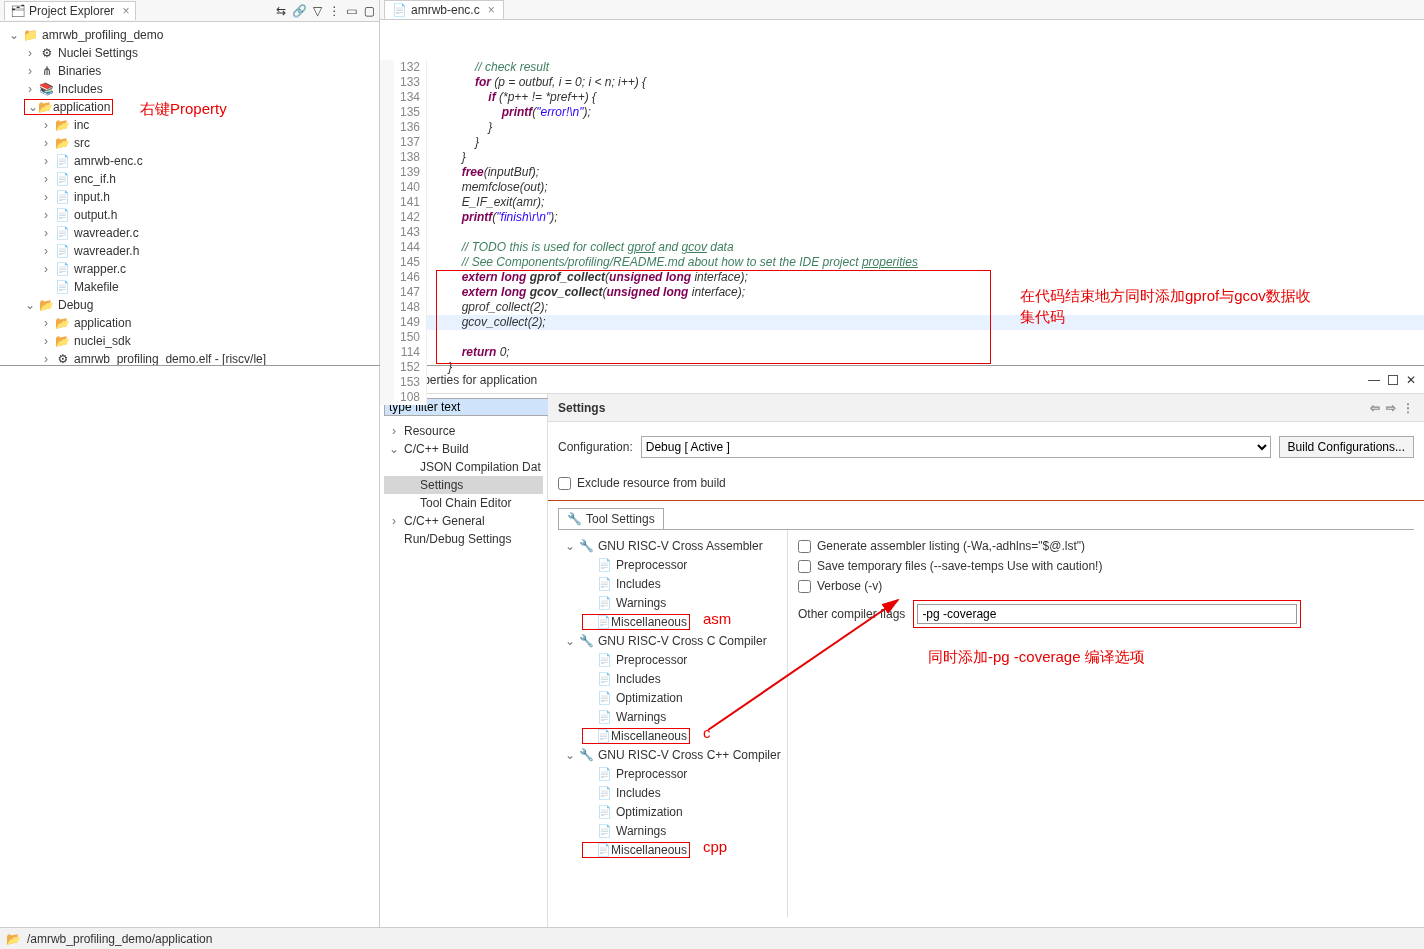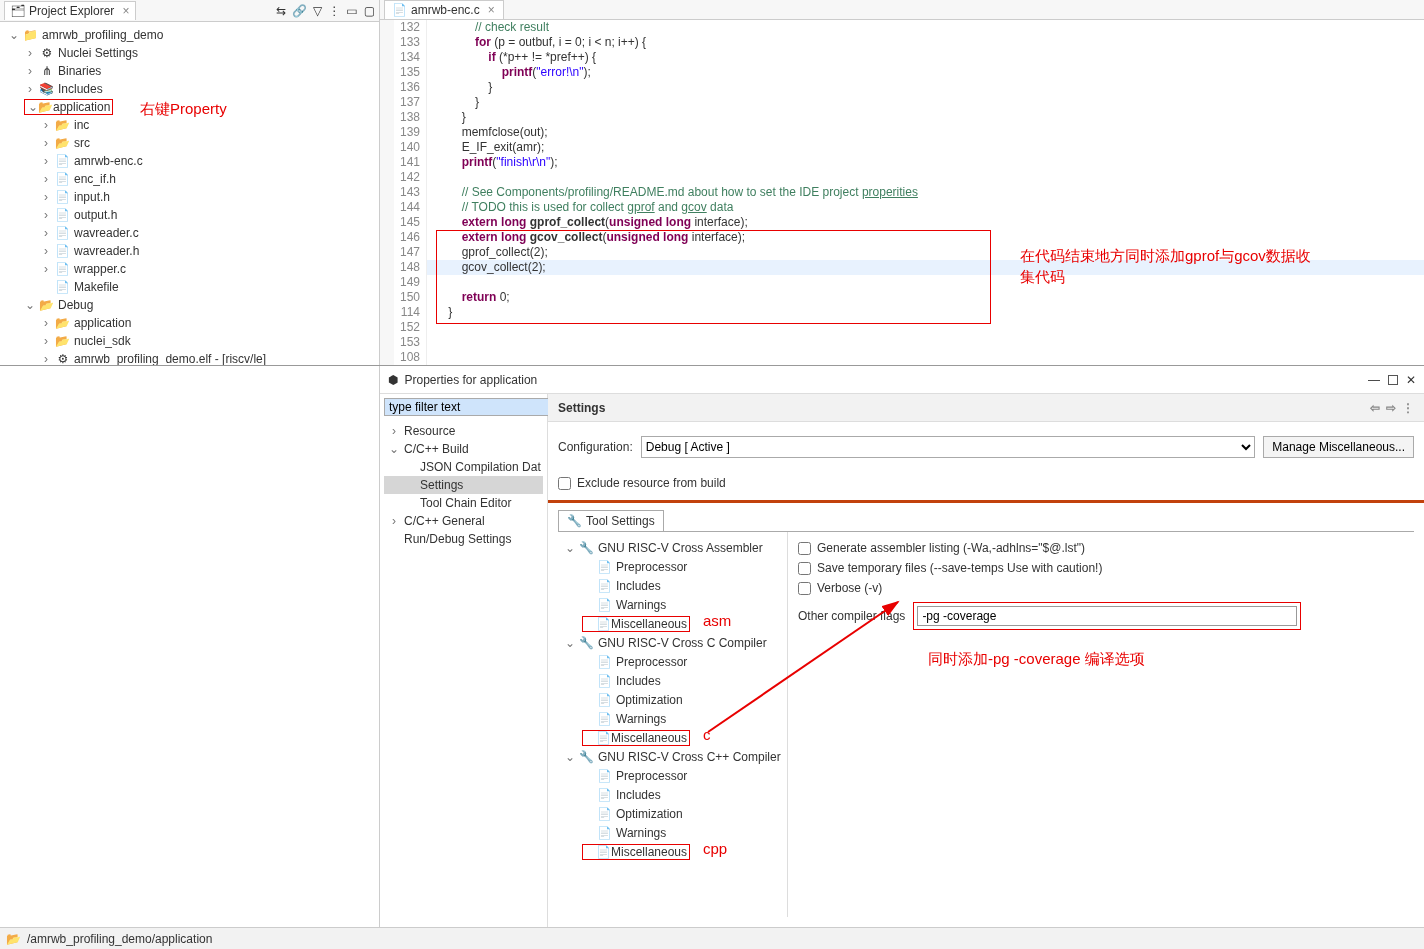--- a/index.html
+++ b/index.html
@@ -9,26 +9,26 @@
   .exp-tabbar { height: 22px; display: flex; align-items: center; border-bottom: 1px solid #ccc; background: #f7f7f7; padding: 0 4px; }
   .exp-tab { display: flex; align-items: center; gap: 4px; padding: 2px 6px; background: #fff; border: 1px solid #ccc; border-bottom: none; }
   .exp-tools { margin-left: auto; display: flex; gap: 6px; }
   .tree { flex: 1; overflow: auto; padding: 4px 4px 4px 8px; }
   .trow { display: flex; align-items: center; height: 18px; gap: 4px; white-space: nowrap; }
   .tw { width: 12px; text-align: center; color: #777; cursor: pointer; }
   .ico { width: 14px; display: inline-flex; justify-content: center; }
   .editor { flex: 1; display: flex; flex-direction: column; }
   .ed-tabbar { height: 22px; display: flex; align-items: center; border-bottom: 1px solid #ccc; background: #f7f7f7; padding-left: 4px; }
   .ed-tab { display: flex; align-items: center; gap: 4px; padding: 2px 8px; background: #fff; border: 1px solid #ccc; border-bottom: none; }
-  .codearea { display: flex; flex: 1; position: relative; font-family: Consolas, monospace; }
+  .codearea { display: flex; flex: 1; position: relative; font-family: Consolas, monospace; margin-top: 40px; }
   .gutter { background: #fff; border-right: 1px solid #eee; }
   .gline { height: 15px; display: flex; }
   .fold { width: 14px; text-align: center; color: #888; background: #f7f7f7; }
   .lnum { width: 32px; text-align: right; padding-right: 6px; color: #888; }
-  .code { flex: 1; }
+  .code { flex: 1; font-style: italic; }
   .cline { height: 15px; padding-left: 8px; white-space: pre; }
   .kw { color: #7f0055; font-weight: bold; }
   .str { color: #2a00ff; }
   .cmt { color: #3f7f5f; }
   .bottom { display: flex; height: calc(949px - 365px - 22px); border-top: 1px solid #999; }
   .bottom-left { width: 380px; border-right: 1px solid #ccc; }
   .prop-window { flex: 1; display: flex; flex-direction: column; background: #f7f7f7; }
   .prop-title { height: 28px; display: flex; align-items: center; padding: 0 8px; background: #fff; border-bottom: 1px solid #ddd; gap: 6px; }
   .prop-title-right { margin-left: auto; display: flex; gap: 8px; align-items: center; }
   .prop-body { flex: 1; display: flex; }
@@ -37,21 +37,21 @@
   .filterbox input { flex: 1; border: 1px solid #aaa; padding: 1px 4px; background: #cfe4fb; }
   .filterbox .clr { width: 16px; text-align: center; color: #666; cursor: pointer; }
   .navrow { display: flex; align-items: center; height: 18px; gap: 4px; padding-left: 4px; }
   .navrow.sel { background: #d6d6d6; }
   .prop-main { flex: 1; display: flex; flex-direction: column; background: #fff; }
   .prop-head { height: 28px; display: flex; align-items: center; padding: 0 10px; font-weight: bold; background: #f2f2f2; border-bottom: 1px solid #ddd; }
   .prop-head-tools { margin-left: auto; display: flex; gap: 6px; color: #888; }
   .conf-row { display: flex; align-items: center; gap: 8px; padding: 14px 10px; }
   .conf-row select { flex: 1; height: 22px; border: 1px solid #aaa; background: #fff; }
   .btn { border: 1px solid #aaa; background: #f4f4f4; padding: 3px 8px; cursor: pointer; }
-  .chkrow { display: flex; align-items: center; gap: 6px; padding: 4px 10px 10px; border-bottom: 3px solid #c2410c; }
+  .chkrow { display: flex; align-items: center; gap: 6px; padding: 4px 10px 10px; border-bottom: 1px solid #c2410c; }
   .subtab { display: inline-flex; align-items: center; gap: 4px; border: 1px solid #aaa; border-bottom: 1px solid #fff; background: #fff; padding: 3px 8px; margin: 6px 0 0 10px; position: relative; top: 1px; }
   .tool-body { display: flex; flex: 1; border-top: 1px solid #aaa; margin: 0 10px 10px; }
   .tool-tree { width: 230px; border-right: 1px solid #ddd; padding: 6px 2px; overflow: auto; }
   .tool-right { flex: 1; padding: 6px 10px; }
   .trow2 { display: flex; align-items: center; height: 19px; gap: 4px; white-space: nowrap; }
   .statusbar { position: absolute; bottom: 0; left: 0; right: 0; height: 22px; border-top: 1px solid #ccc; background: #f2f2f2; display: flex; align-items: center; padding: 0 6px; gap: 6px; }
   .redbox { border: 1.5px solid #e80000; }
   .annot { position: absolute; color: #e80000; font-size: 15px; }
   .arrow { position: absolute; }
   .sq { width: 10px; height: 10px; border: 1px solid #555; }
@@ -285,26 +285,27 @@
           </div>
         </div>
       <div class="code" id="code">
           <div class="cline">            <span class="cmt">// check result</span></div>
           <div class="cline">            <span class="kw">for</span> (p = outbuf, i = 0; i &lt; n; i++) {</div>
           <div class="cline">                <span class="kw">if</span> (*p++ != *pref++) {</div>
           <div class="cline">                    <span class="kw">printf</span>(<span class="str">"error!\n"</span>);</div>
           <div class="cline">                }</div>
           <div class="cline">            }</div>
           <div class="cline">        }</div>
+          <div class="cline">        <span class="kw">free</span>(inputBuf);</div>
           <div class="cline">        memfclose(out);</div>
           <div class="cline">        E_IF_exit(amr);</div>
           <div class="cline">        <span class="kw">printf</span>(<span class="str">"finish\r\n"</span>);</div>
           <div class="cline"></div>
+          <div class="cline">        <span class="cmt">// TODO this is used for collect <u>gprof</u> and <u>gcov</u> data</span></div>
           <div class="cline">        <span class="cmt">// See Components/profiling/README.md about how to set the IDE project <u>properities</u></span></div>
-          <div class="cline">        <span class="cmt">// TODO this is used for collect <u>gprof</u> and <u>gcov</u> data</span></div>
           <div class="cline">        <span class="kw">extern</span> <span class="kw">long</span> <b>gprof_collect</b>(<span class="kw">unsigned</span> <span class="kw">long</span> interface);</div>
           <div class="cline">        <span class="kw">extern</span> <span class="kw">long</span> <b>gcov_collect</b>(<span class="kw">unsigned</span> <span class="kw">long</span> interface);</div>
           <div class="cline">        gprof_collect(2);</div>
           <div class="cline hl-line">        gcov_collect(2);</div>
           <div class="cline"></div>
           <div class="cline">        <span class="kw">return</span> 0;</div>
           <div class="cline">    }</div>
         </div>
 
       <div class="redbox" style="position:absolute;left:56px;top:210px;width:555px;height:94px;"></div>
@@ -370,21 +371,21 @@
             <span>⇦</span>
             <span>⇨</span>
             <span>⋮</span>
           </div>
         </div>
         <div class="conf-row">
           <span>Configuration:</span>
           <select>
             <option>Debug  [ Active ]</option>
           </select>
-          <button class="btn">Manage Miscellaneous...</button>
+          <button class="btn">Build Configurations...</button>
         </div>
         <div class="chkrow">
           <input type="checkbox" class="cb" style="">
           <span>Exclude resource from build</span>
         </div>
         <div>
           <div class="subtab">
             <span>🔧</span>
             <span>Tool Settings</span>
           </div>

